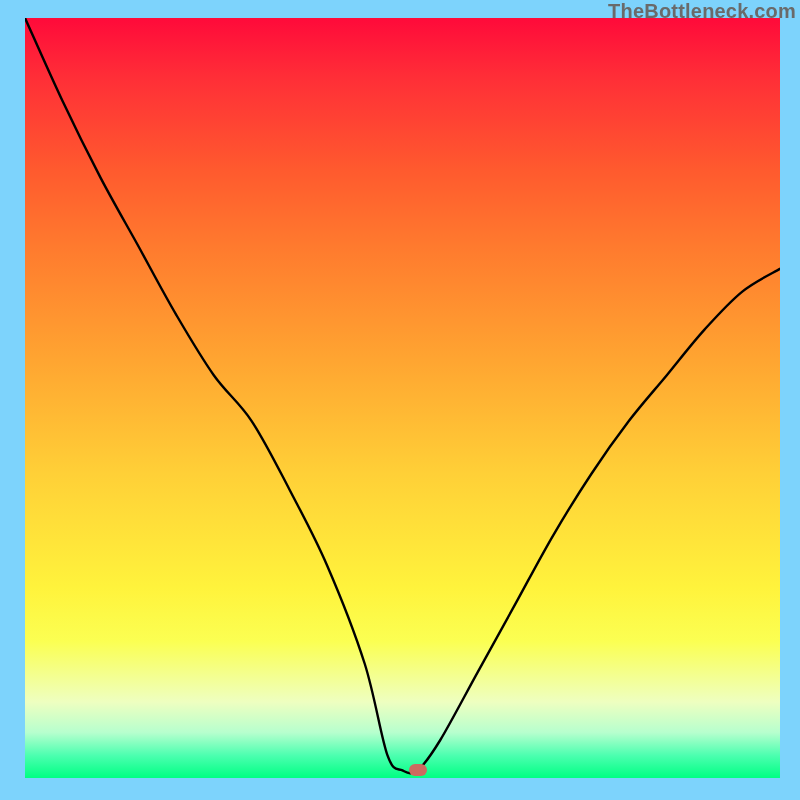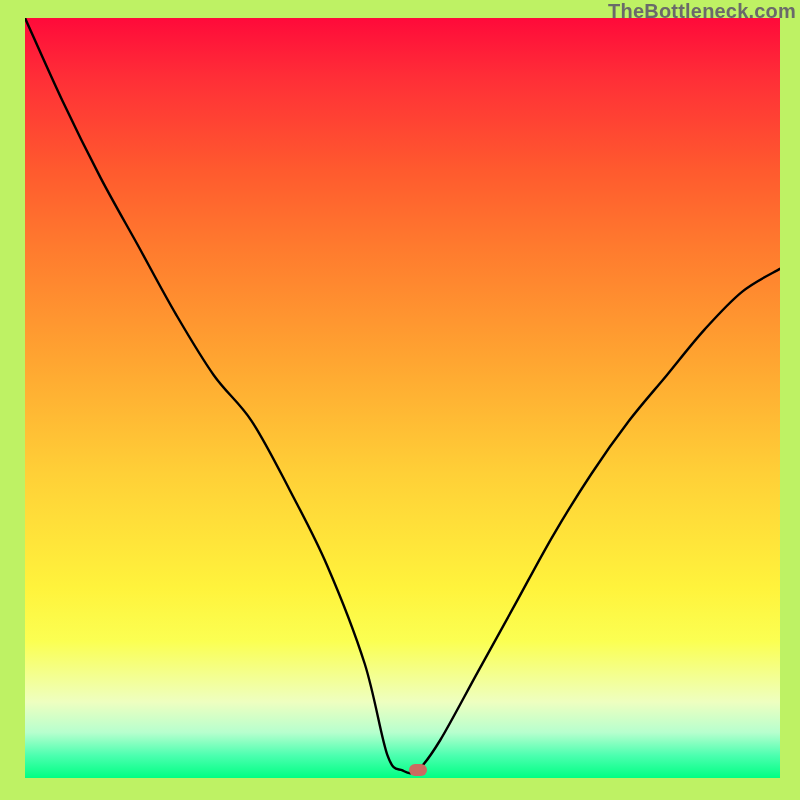--- a/index.html
+++ b/index.html
@@ -1,21 +1,21 @@
 <!DOCTYPE html>
 <html><head>
 <meta charset="utf-8">
 <style>
   * { margin: 0; padding: 0; box-sizing: border-box; }
   html, body { width: 800px; height: 800px; overflow: hidden; background: #000; }
   .frame {
     position: relative;
     width: 800px;
     height: 800px;
-    background: #bef264;
+    background: #7dd3fc;
   }
   .plot-area {
     position: absolute;
     left: 25px;
     top: 18px;
     width: 755px;
     height: 760px;
     background: linear-gradient(to bottom,
       #ff0a3a 0%,
       #ff2f37 8%,

